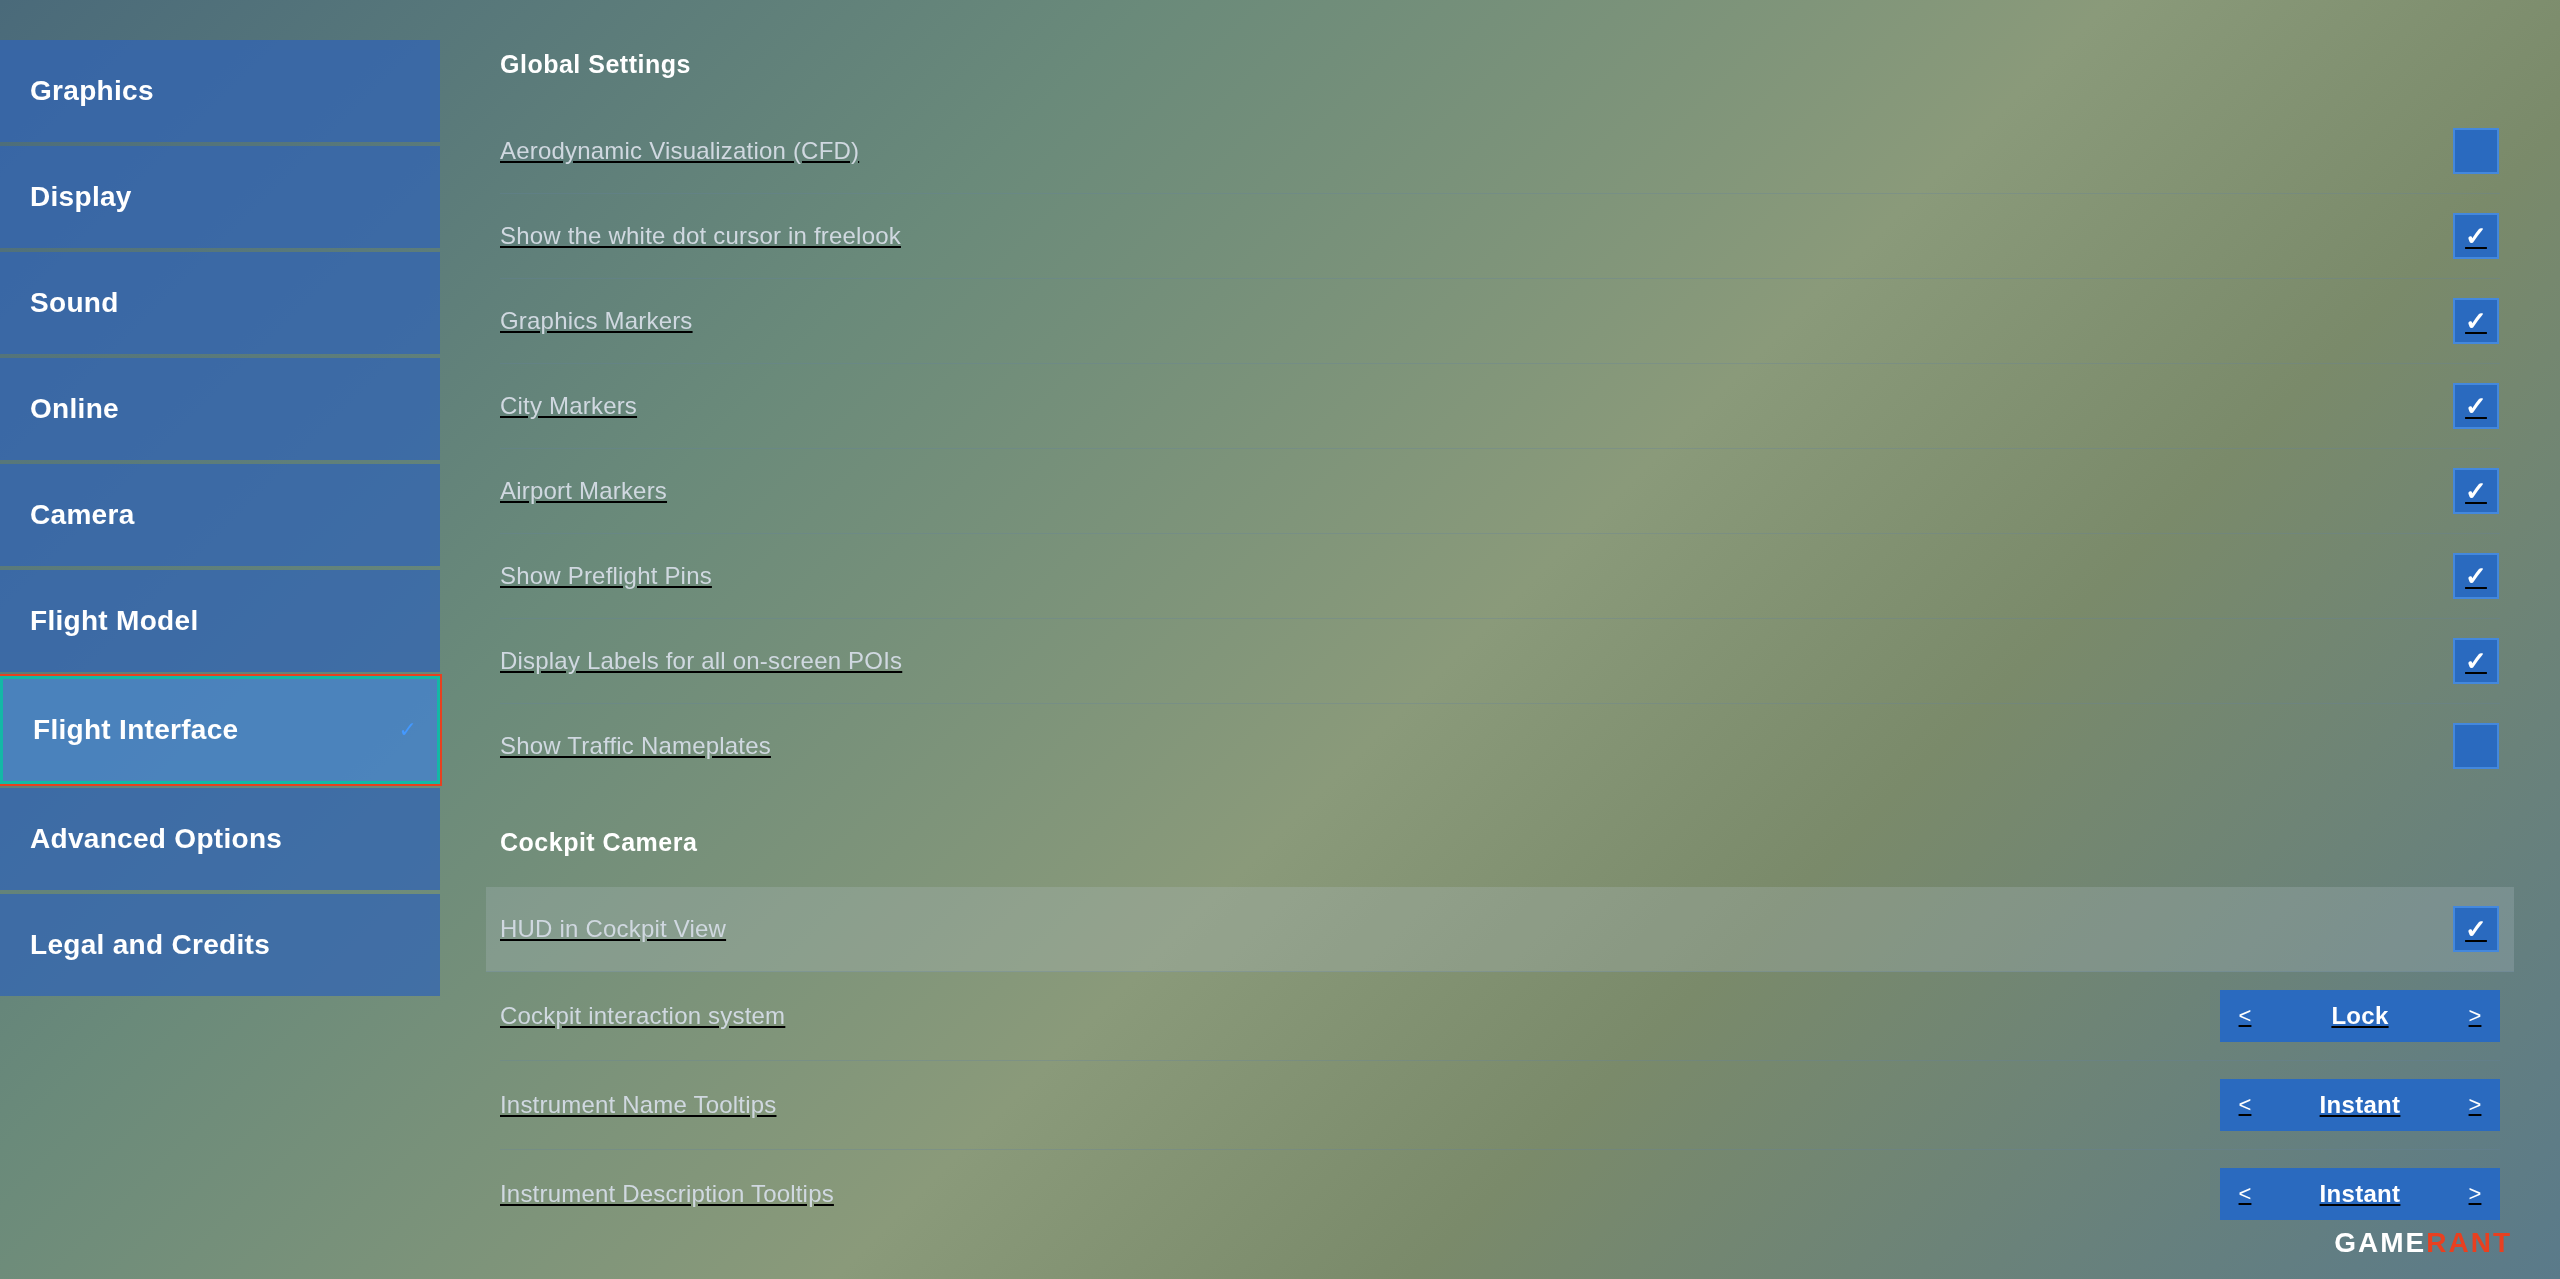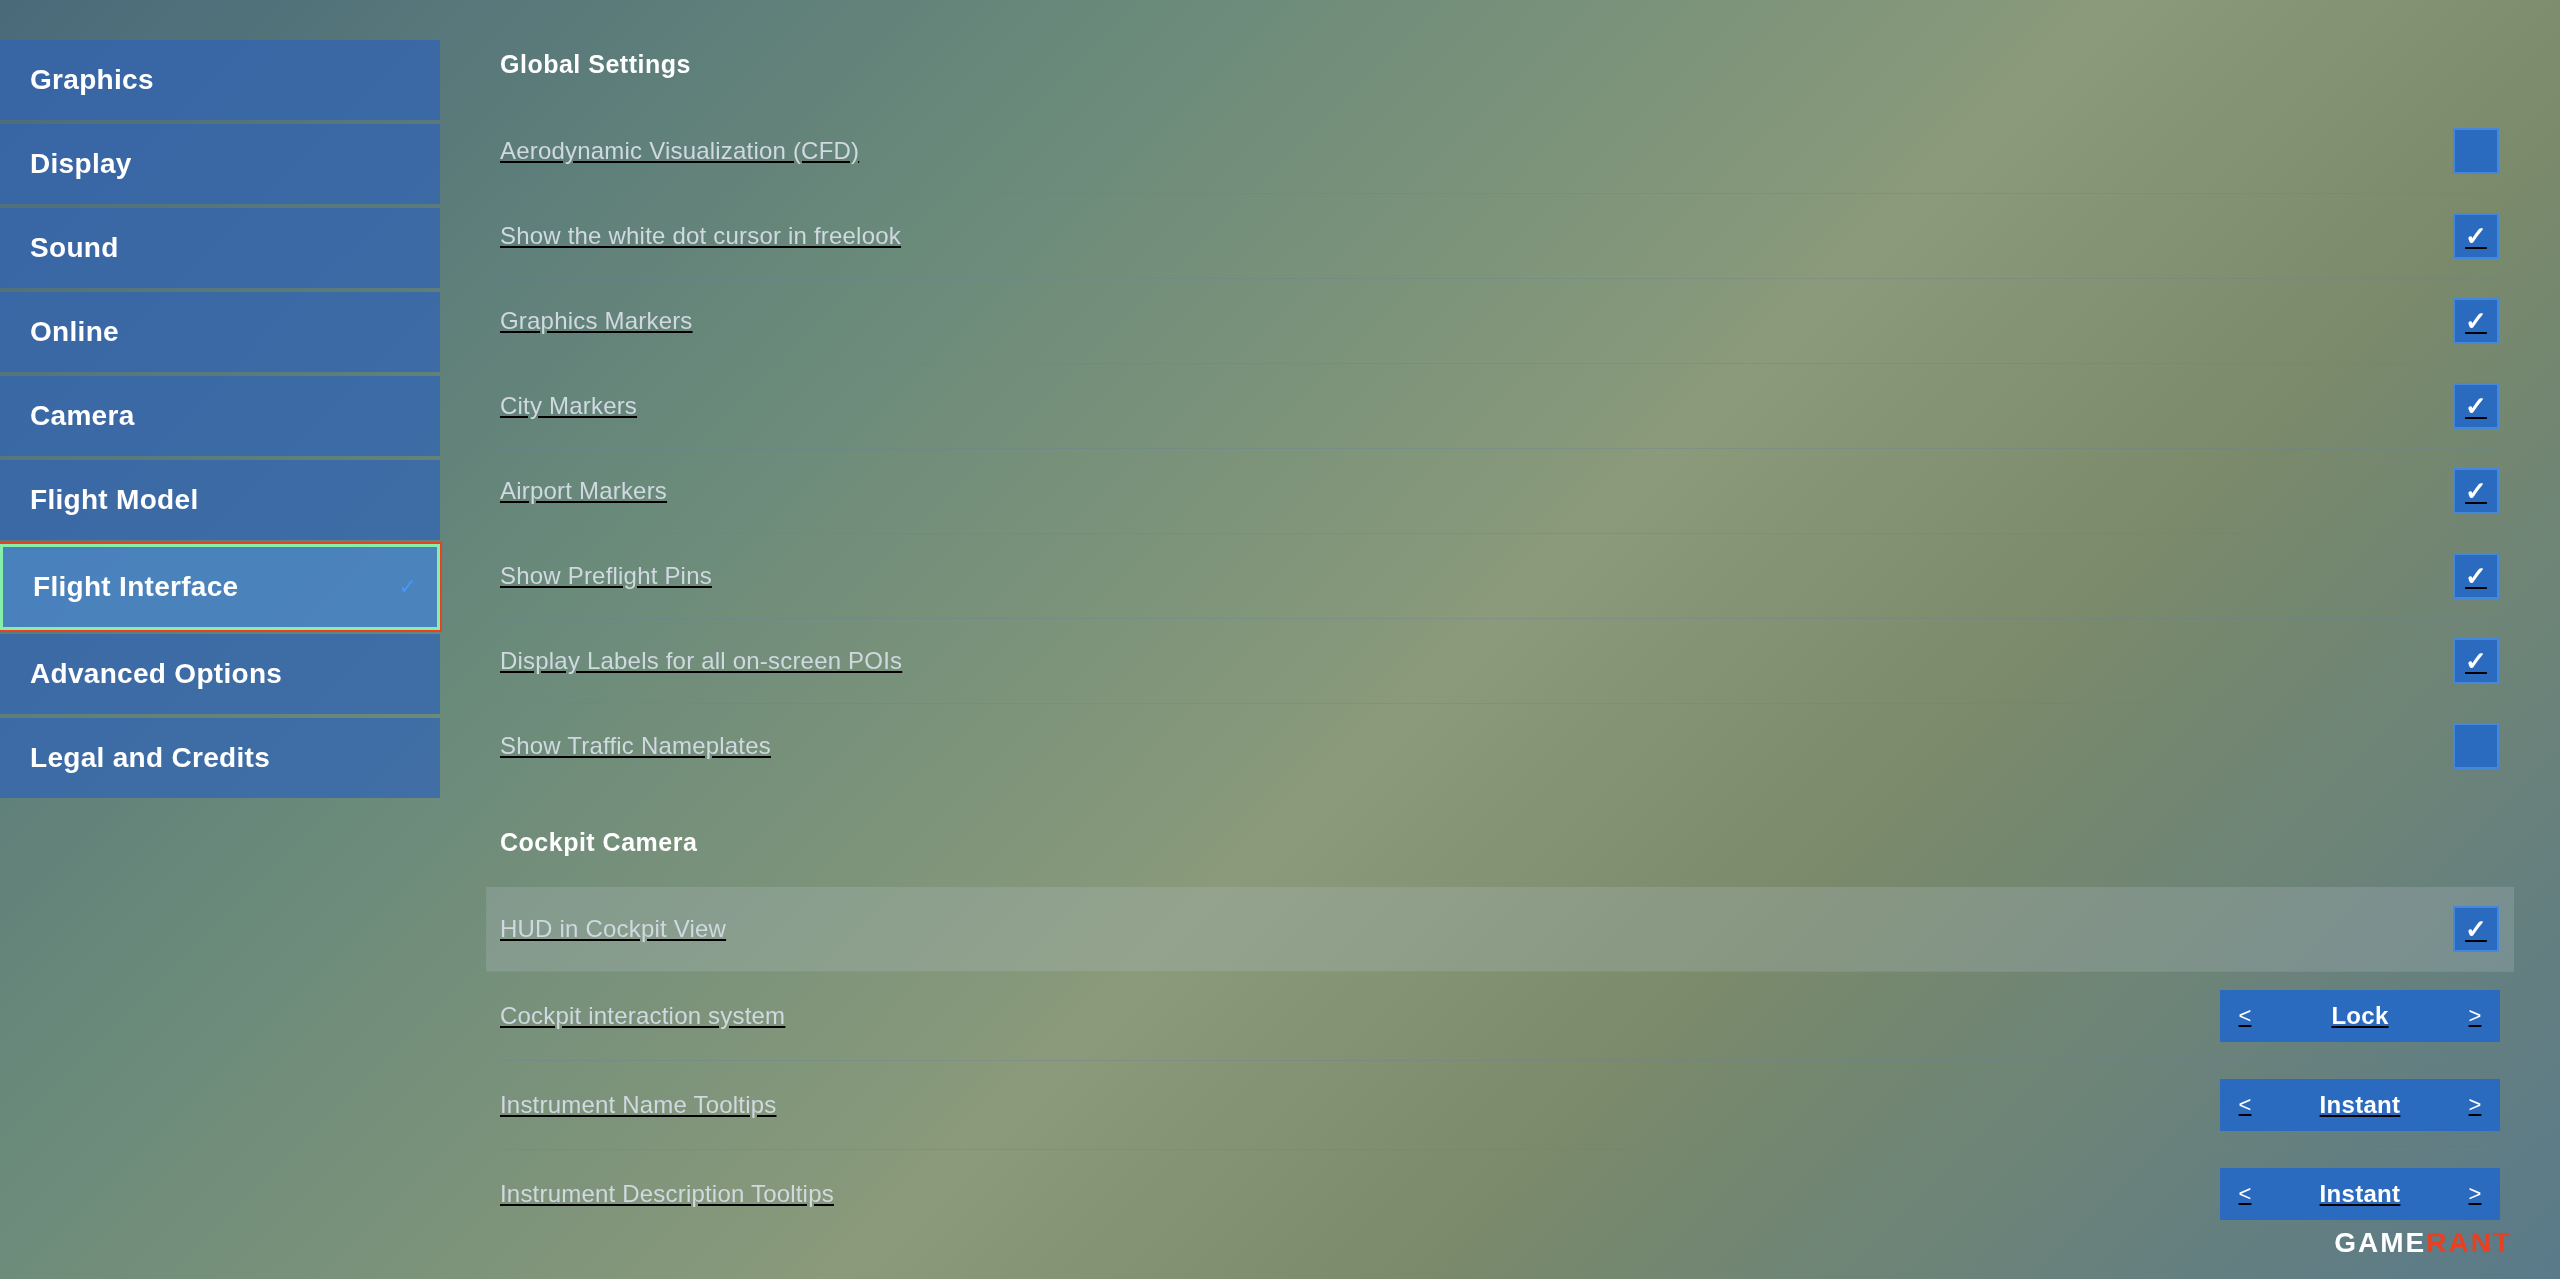--- a/index.html
+++ b/index.html
@@ -34,36 +34,36 @@
       padding: 40px 0;
       display: flex;
       flex-direction: column;
       gap: 4px;
       background: transparent;
     }
 
     .sidebar-item {
       display: flex;
       align-items: center;
-      padding: 24px 30px;
+      padding: 35px 30px;
       cursor: pointer;
       position: relative;
       text-align: right;
     }
 
     .sidebar-item .item-label {
       font-size: 28px;
       font-weight: 600;
       color: #ffffff;
       letter-spacing: 0.3px;
     }
 
     .sidebar-item.active {
       background: rgba(70, 130, 200, 0.85);
-      border: 3px solid #86efac;
+      border: 3px solid #14b8a6;
       outline: 2px solid #e84020;
     }
 
     .sidebar-item.normal {
       background: rgba(50, 100, 180, 0.75);
     }
 
     .sidebar-item .checkmark {
       position: absolute;
       right: 20px;

